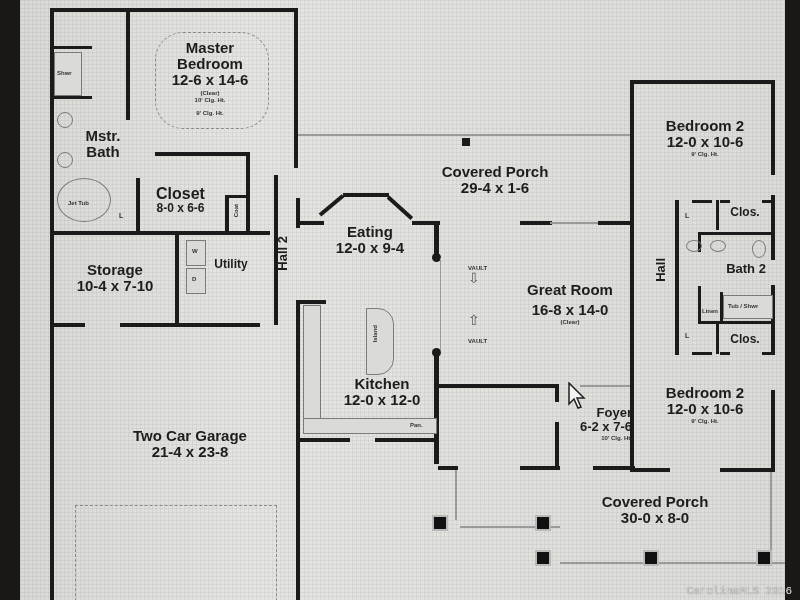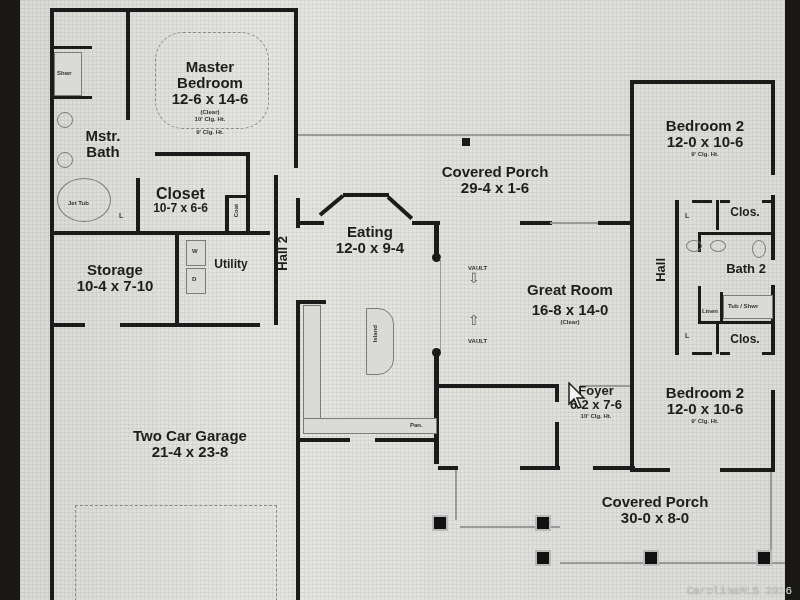--- a/index.html
+++ b/index.html
@@ -146,35 +146,35 @@
   <div class="fixture" style="left:703px;top:295px;width:48px;height:22px;"></div>
   <span class="tiny" style="left:708px;top:303px;">Tub / Shwr</span>
   <span class="tiny" style="left:682px;top:308px;">Linen</span>
   <span class="tiny" style="left:665px;top:212px;font-size:7px;">L</span>
   <span class="tiny" style="left:665px;top:332px;font-size:7px;">L</span>
   <span class="tiny" style="left:448px;top:265px;">VAULT</span>
   <span class="tiny" style="left:448px;top:270px;font-size:14px;font-weight:normal;color:#555;">⇩</span>
   <span class="tiny" style="left:448px;top:312px;font-size:14px;font-weight:normal;color:#555;">⇧</span>
   <span class="tiny" style="left:448px;top:338px;">VAULT</span>
 
-  <div class="lbl" style="left:130px;top:40px;width:120px;margin-top:19px;">
+  <div class="lbl" style="left:130px;top:40px;width:120px;">
     <span class="nm">Master</span>
     <span class="nm">Bedroom</span>
     <span class="dm">12-6 x 14-6</span>
     <span class="sm">(Clear)</span>
     <span class="sm">10' Clg. Ht.</span>
     <span class="sm" style="margin-top:6px;">9' Clg. Ht.</span>
   </div>
   <div class="lbl" style="left:58px;top:128px;width:50px;">
     <span class="nm">Mstr.</span>
     <span class="nm">Bath</span>
   </div>
   <div class="lbl" style="left:118px;top:185px;width:85px;">
     <span class="nm" style="font-size:16px;">Closet</span>
-    <span class="dm" style="font-size:12px;">10-7 x 6-6</span>
+    <span class="dm" style="font-size:12px;">8-0 x 6-6</span>
   </div>
   <div class="lbl" style="left:40px;top:262px;width:110px;">
     <span class="nm">Storage</span>
     <span class="dm">10-4 x 7-10</span>
   </div>
   <div class="lbl" style="left:186px;top:258px;width:50px;">
     <span class="nm" style="font-size:12px;">Utility</span>
   </div>
   <div class="lbl vert" style="left:256px;top:236px;width:18px;">
     <span class="nm" style="font-size:13px;">Hall 2</span>
@@ -185,25 +185,29 @@
   </div>
   <div class="lbl" style="left:300px;top:224px;width:100px;">
     <span class="nm">Eating</span>
     <span class="dm">12-0 x 9-4</span>
   </div>
   <div class="lbl" style="left:490px;top:282px;width:120px;">
     <span class="nm">Great Room</span>
     <span class="dm" style="margin-top:4px;">16-8 x 14-0</span>
     <span class="sm">(Clear)</span>
   </div>
+  <div class="lbl" style="left:312px;top:376px;width:100px;">
+    <span class="nm">Kitchen</span>
+    <span class="dm">12-0 x 12-0</span>
+  </div>
   <div class="lbl" style="left:70px;top:428px;width:200px;">
     <span class="nm">Two Car Garage</span>
     <span class="dm">21-4 x 23-8</span>
   </div>
-  <div class="lbl" style="left:540px;top:384px;width:72px;">
+  <div class="lbl" style="left:540px;top:406px;width:72px;text-align:right;">
     <span class="nm" style="font-size:13px;">Foyer</span>
     <span class="dm" style="font-size:13px;">6-2 x 7-6</span>
     <span class="sm">10' Clg. Ht.</span>
   </div>
   <div class="lbl" style="left:560px;top:494px;width:150px;">
     <span class="nm">Covered Porch</span>
     <span class="dm">30-0 x 8-0</span>
   </div>
   <div class="lbl" style="left:620px;top:118px;width:130px;">
     <span class="nm">Bedroom 2</span>

